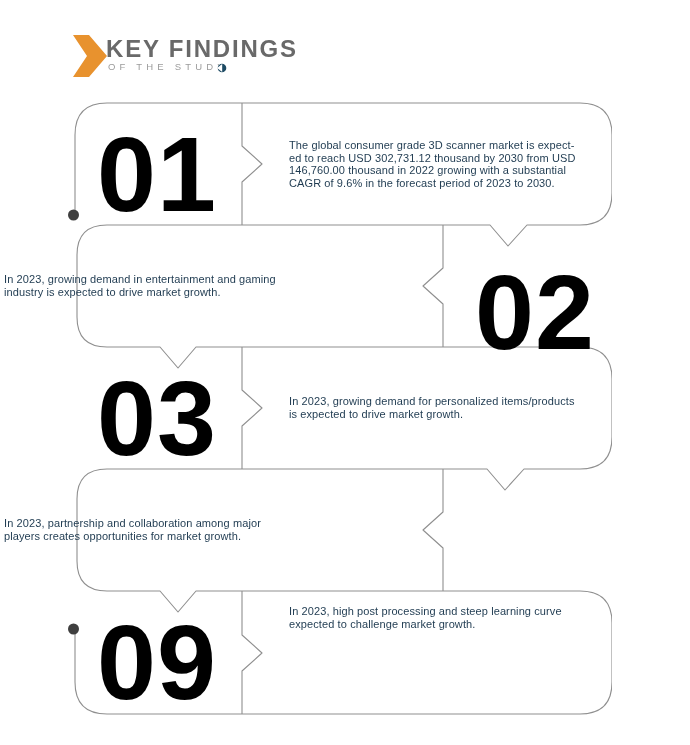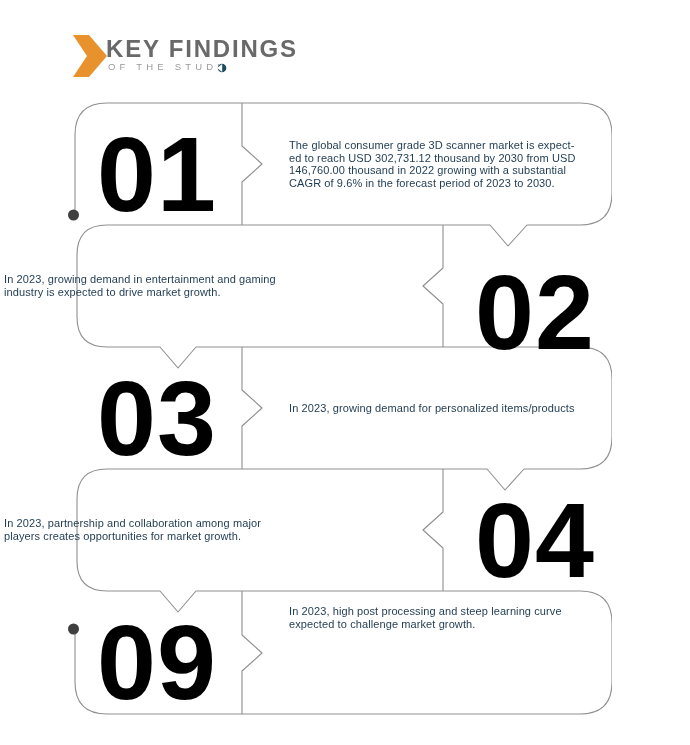--- a/index.html
+++ b/index.html
@@ -94,23 +94,23 @@
 
   <div class="num" style="left:535px;top:312px;">02</div>
   <div class="txt txt-right" style="top:286px;">
     <div>In 2023, growing demand in entertainment and gaming</div>
     <div>industry is expected to drive market growth.</div>
   </div>
 
   <div class="num" style="left:157px;top:418px;">03</div>
   <div class="txt txt-left" style="top:408px;">
     <div>In 2023, growing demand for personalized items/products</div>
+    <div>is expected to drive market growth.</div>
   </div>
 
-  <div class="num" style="left:535px;top:540px;">04</div>
   <div class="txt txt-right" style="top:530px;">
     <div>In 2023, partnership and collaboration among major</div>
     <div>players creates opportunities for market growth.</div>
   </div>
 
   <div class="num" style="left:157px;top:662px;">09</div>
   <div class="txt txt-left" style="top:618px;">
     <div>In 2023, high post processing and steep learning curve</div>
     <div>expected to challenge market growth.</div>
   </div>

